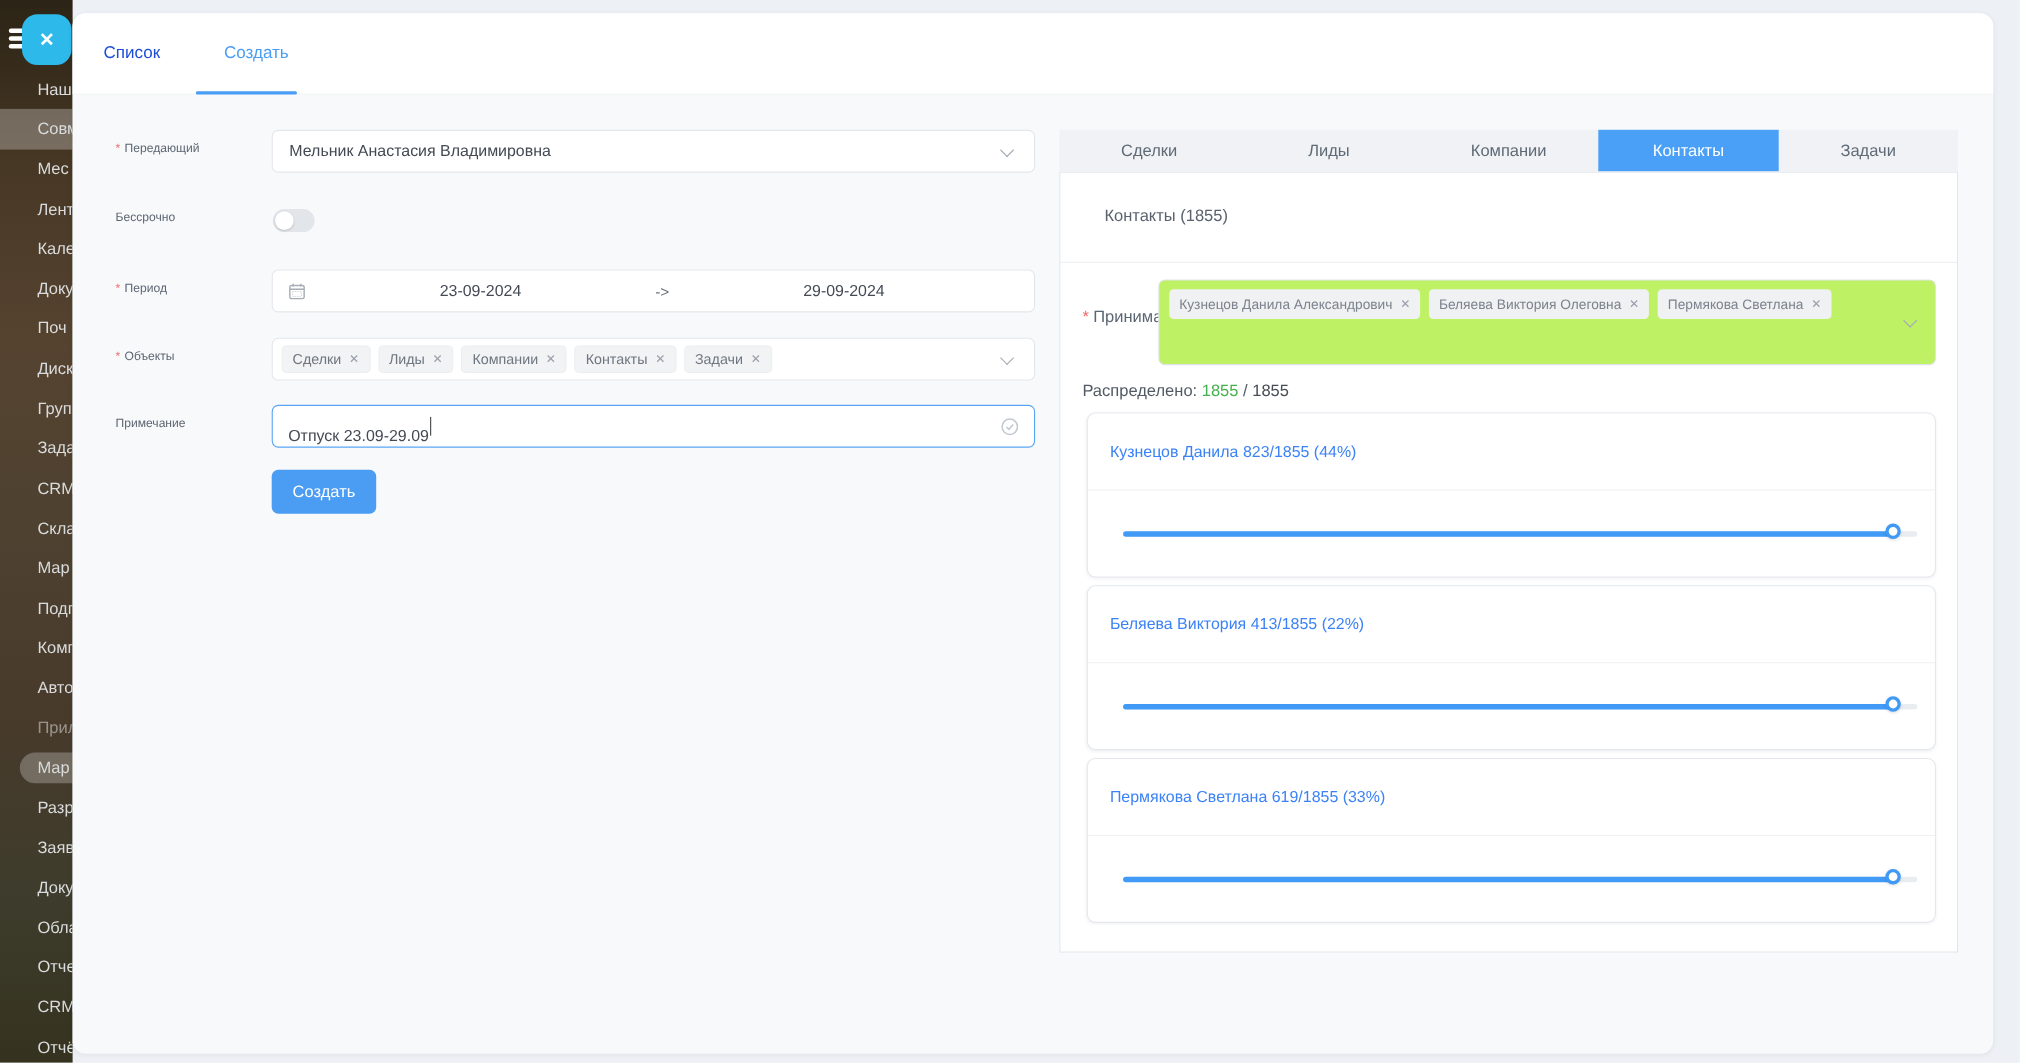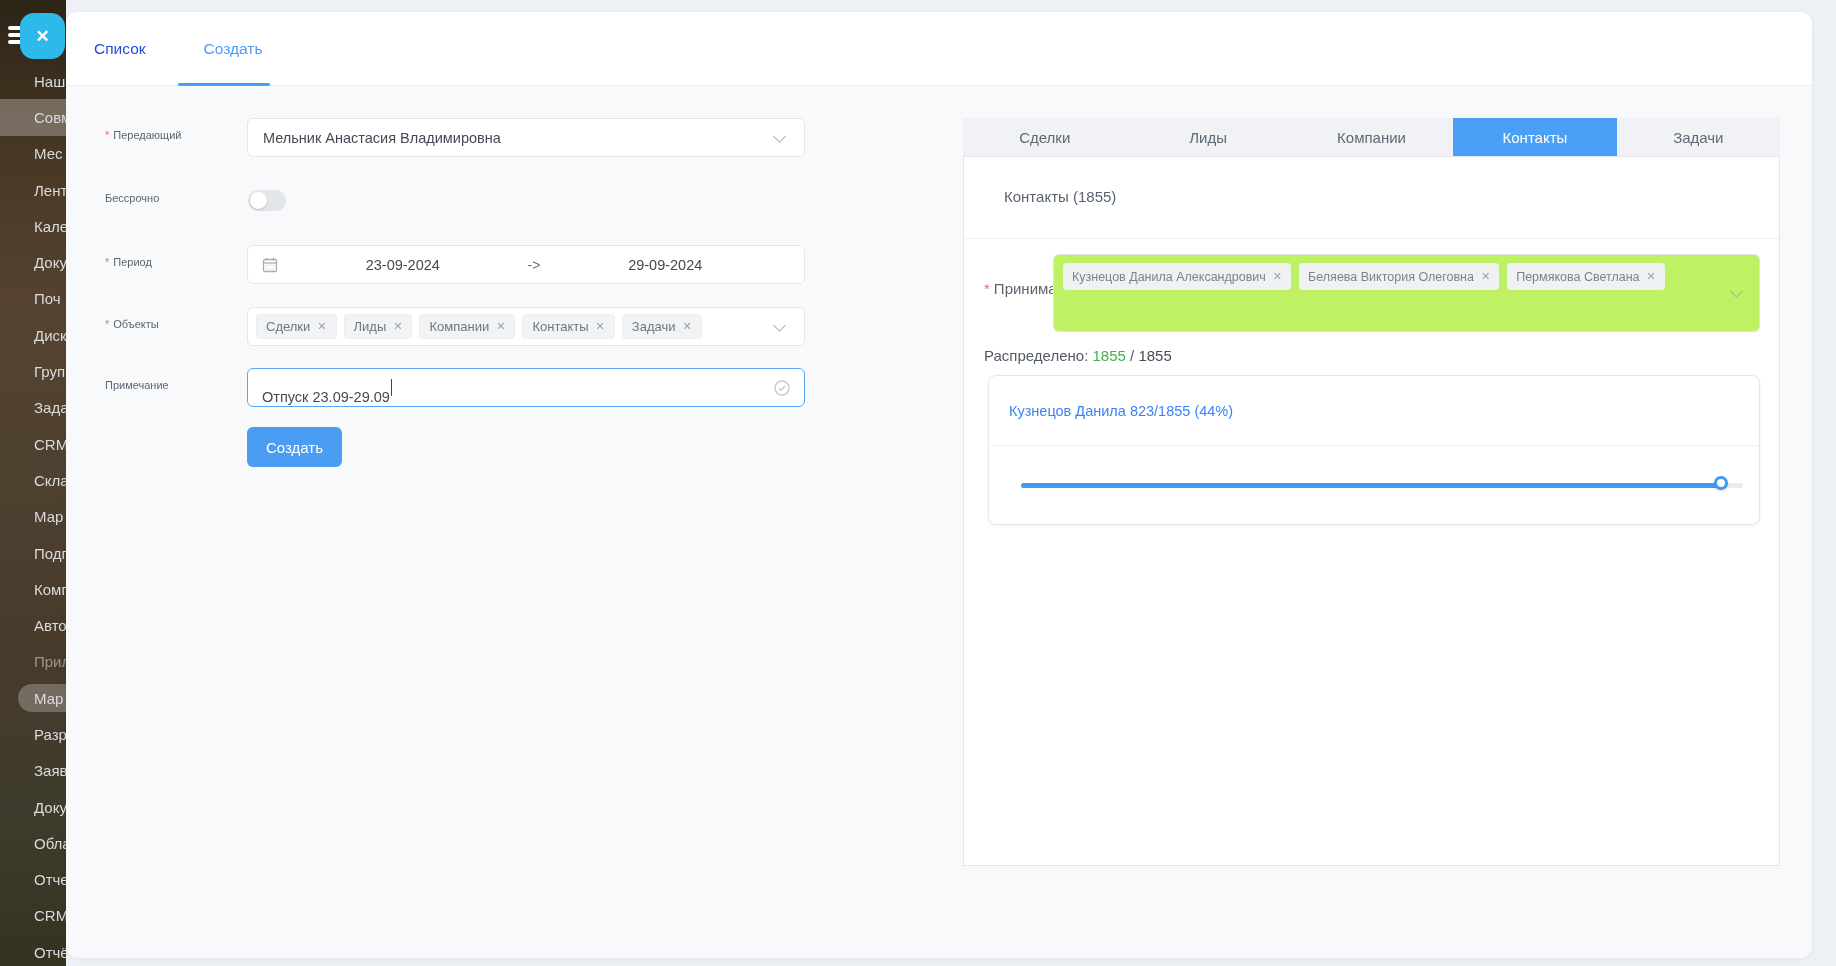--- a/index.html
+++ b/index.html
@@ -29,21 +29,21 @@
   .card-header { position:absolute; left:66px; top:12px; width:1746px; height:74px;
     background:#ffffff; border-bottom:1px solid #ebedf0; border-radius:12px 12px 0 0; }
   .top-tabs { position:absolute; left:94px; top:12px; height:74px; display:flex; gap:58px; align-items:center; }
   .top-tab { font-size:15.5px; color:#1d4ed8; cursor:pointer; }
   .top-tab.active { color:#4a9df5; }
   .tab-underline { position:absolute; left:178px; top:83px; width:92px; height:3px; background:#4a9df5; border-radius:2px; }
 
   
   .f-label { position:absolute; left:105px; font-size:11px; color:#5c6672; }
   .req { color:#ef6c6c; margin-right:4px; }
-  .field { position:absolute; left:247px; width:558px; height:39px; background:#fff;
+  .field { position:absolute; left:247px; width:694px; height:39px; background:#fff;
     border:1px solid #e3e7ec; border-radius:6px; display:flex; align-items:center; font-size:14.5px; color:#434a54; }
   .chev { width:9px; height:9px; border-right:1.6px solid #a6adb6; border-bottom:1.6px solid #a6adb6;
     transform:rotate(45deg); margin-top:-4px; }
   .field .chev { position:absolute; right:20px; top:17px; }
   .sel-text { padding-left:15px; }
 
   .toggle { position:absolute; left:248px; top:190px; width:38px; height:21px; background:#e2e5e9; border-radius:11px; }
   .toggle .knob { position:absolute; left:2px; top:2px; width:17px; height:17px; background:#fff; border-radius:50%;
     box-shadow:0 1px 2px rgba(0,0,0,0.18); }
 
@@ -308,14 +308,32 @@
 
   <div class="s-card" style="top:375px;">
     <div class="s-top">Кузнецов Данила 823/1855 (44%)</div>
     <div class="s-slider">
       <div class="track">
           <div class="fill"></div>
           <div class="handle"></div>
         </div>
     </div>
   </div>
+  <div class="s-card" style="top:532px;">
+    <div class="s-top">Беляева Виктория 413/1855 (22%)</div>
+    <div class="s-slider">
+      <div class="track">
+          <div class="fill"></div>
+          <div class="handle"></div>
+        </div>
+    </div>
+  </div>
+  <div class="s-card" style="top:689px;">
+    <div class="s-top">Пермякова Светлана 619/1855 (33%)</div>
+    <div class="s-slider">
+      <div class="track">
+          <div class="fill"></div>
+          <div class="handle"></div>
+        </div>
+    </div>
+  </div>
 
 </div>
 
 </body></html>

